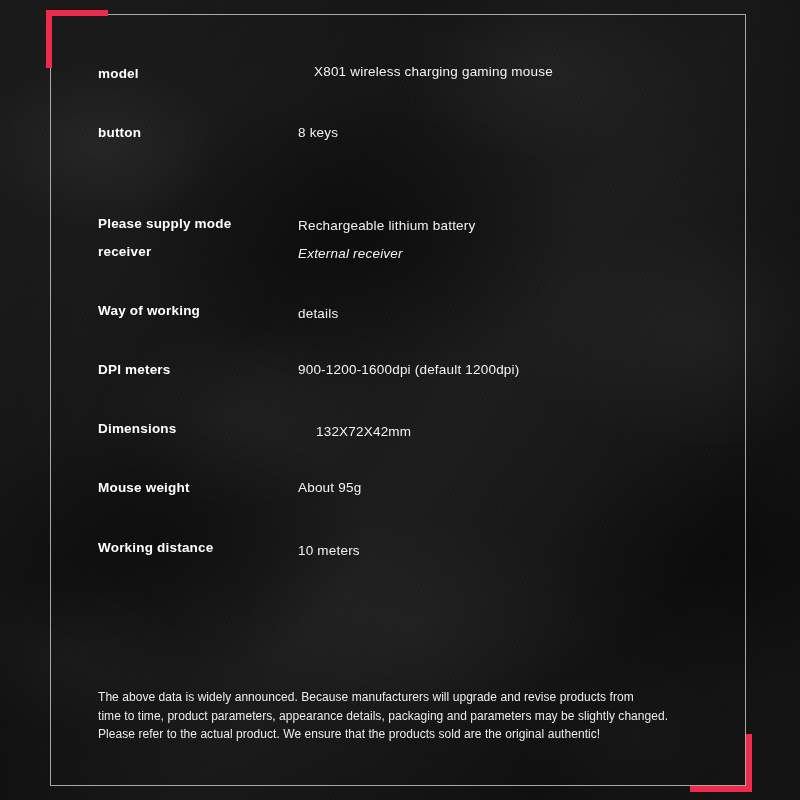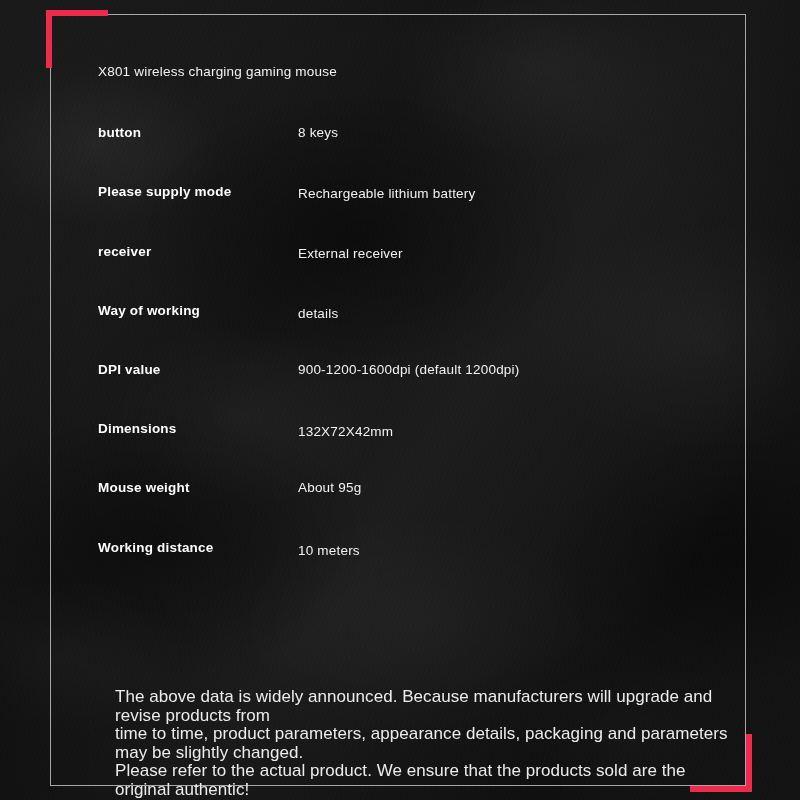--- a/index.html
+++ b/index.html
@@ -112,40 +112,39 @@
     white-space: nowrap;
   }
   .spec-value {
     color: #f2f2f2;
     font-size: 13.5px;
     font-weight: normal;
     letter-spacing: 0.2px;
     white-space: nowrap;
   }
   
-  .spec-row:nth-child(1) .spec-value { transform: translateY(-2px); }
+  .spec-row:nth-child(1) .spec-value { transform: translateY(-2px); margin-left: 16px; }
   .spec-row:nth-child(2) .spec-value { transform: translateY(0px); }
-  .spec-row:nth-child(3) .spec-value { transform: translateY(2px); }
-  .spec-row:nth-child(4) .spec-value { transform: translateY(2px); }
+  .spec-row:nth-child(3) .spec-value { transform: translateY(2px); margin-top: 32px; }
+  .spec-row:nth-child(4) .spec-value { transform: translateY(2px); font-style: italic; }
   .spec-row:nth-child(5) .spec-value { transform: translateY(3px); }
   .spec-row:nth-child(6) .spec-value { transform: translateY(0px); }
-  .spec-row:nth-child(7) .spec-value { transform: translateY(3px); }
+  .spec-row:nth-child(7) .spec-value { transform: translateY(3px); margin-left: 18px; }
   .spec-row:nth-child(8) .spec-value { transform: translateY(0px); }
   .spec-row:nth-child(9) .spec-value { transform: translateY(3px); }
 
   #disclaimer {
     position: absolute;
     left: 98px;
     top: 688px;
     width: 615px;
     color: #ececec;
-    font-size: 17px;
+    font-size: 12px;
     line-height: 18.5px;
     letter-spacing: 0.05px;
-    margin-left: 17px;
   }
   #disclaimer p {
     margin: 0;
   }
 </style>
 </head>
 <body>
 
 <div id="page">
 
@@ -153,20 +152,21 @@
   <div id="grain"></div>
   <div id="vignette"></div>
 
   <div id="frame"></div>
   <div class="corner" id="corner-top-left"></div>
   <div class="corner" id="corner-bottom-right"></div>
 
   <div id="spec-table">
 
     <div class="spec-row">
+      <div class="spec-label">model</div>
       <div class="spec-value">X801 wireless charging gaming mouse</div>
     </div>
 
     <div class="spec-row">
       <div class="spec-label">button</div>
       <div class="spec-value">8 keys</div>
     </div>
 
     <div class="spec-row">
       <div class="spec-label">Please supply mode</div>
@@ -177,21 +177,21 @@
       <div class="spec-label">receiver</div>
       <div class="spec-value">External receiver</div>
     </div>
 
     <div class="spec-row">
       <div class="spec-label">Way of working</div>
       <div class="spec-value">details</div>
     </div>
 
     <div class="spec-row">
-      <div class="spec-label">DPI value</div>
+      <div class="spec-label">DPI meters</div>
       <div class="spec-value">900-1200-1600dpi (default 1200dpi)</div>
     </div>
 
     <div class="spec-row">
       <div class="spec-label">Dimensions</div>
       <div class="spec-value">132X72X42mm</div>
     </div>
 
     <div class="spec-row">
       <div class="spec-label">Mouse weight</div>

